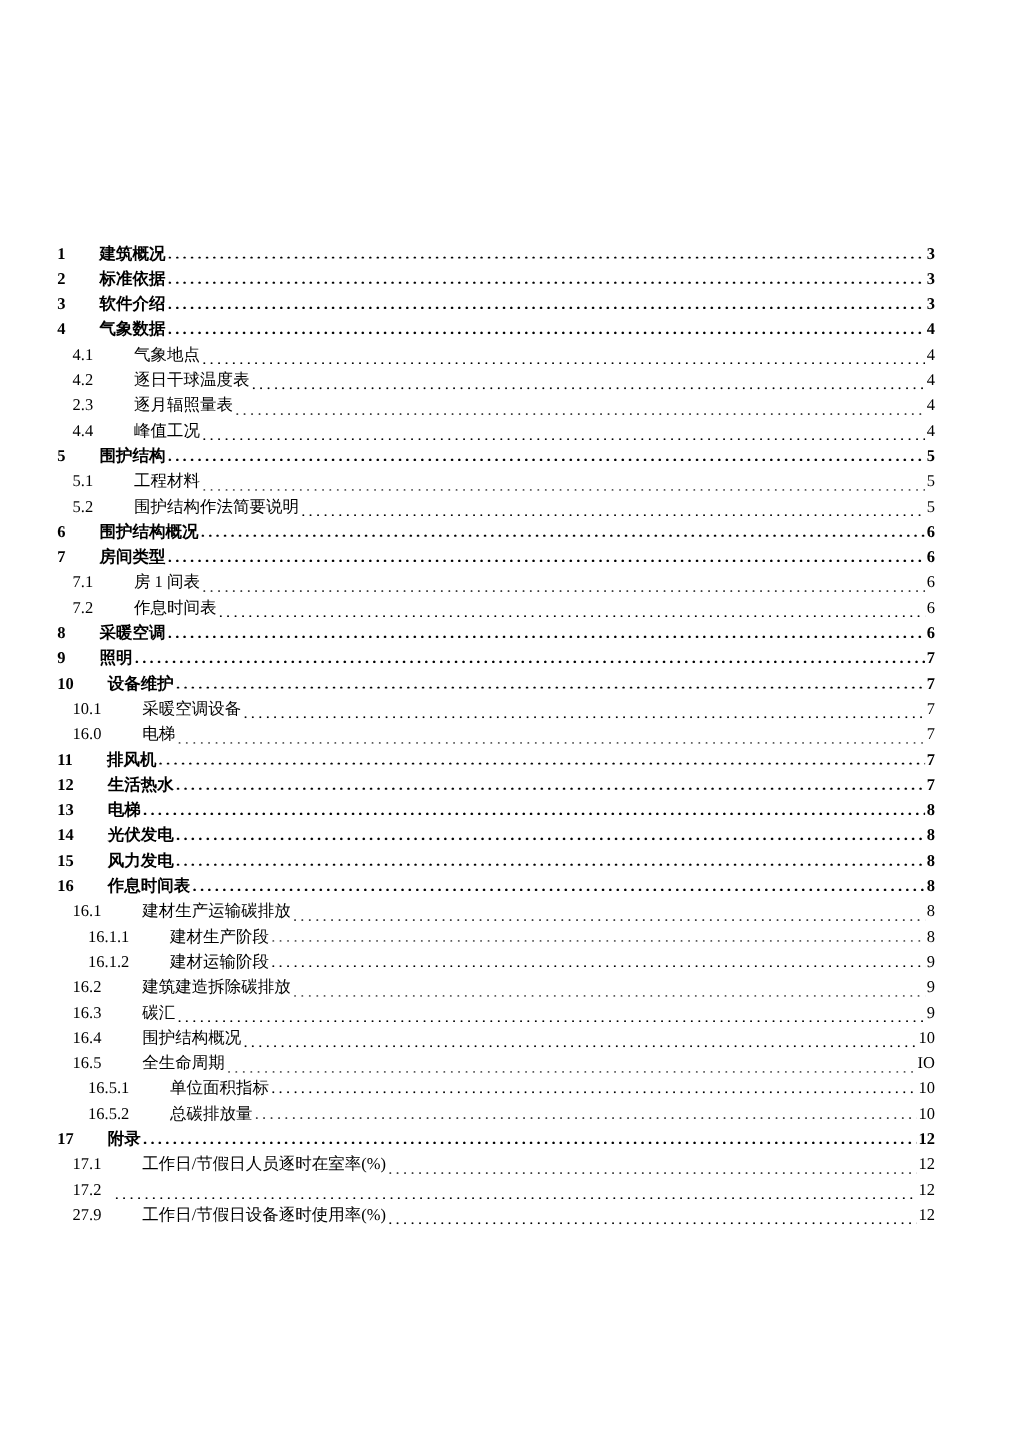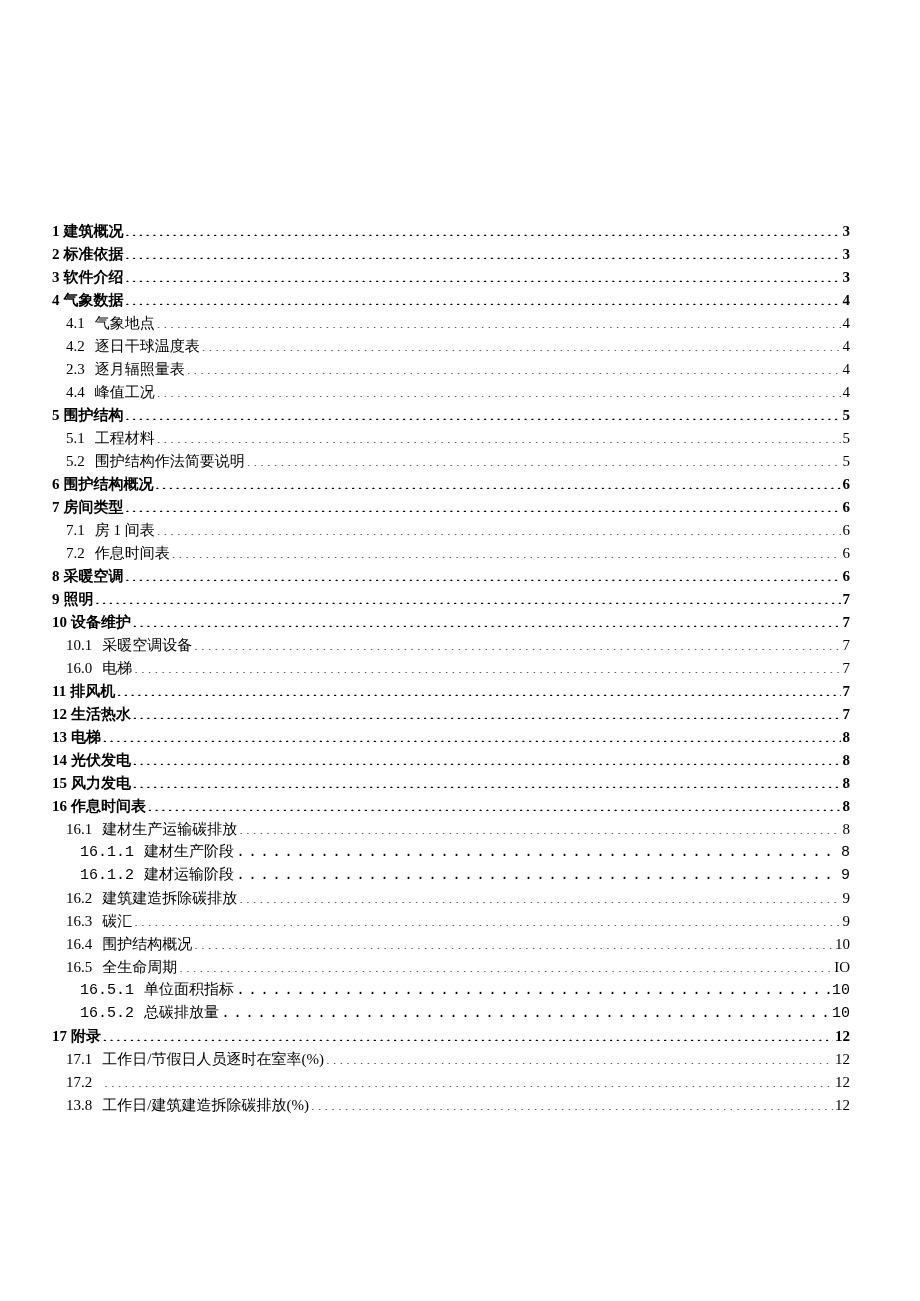--- a/index.html
+++ b/index.html
@@ -17,28 +17,29 @@
     padding: 220px 70px 80px 52px;
   }
   .toc-line {
     display: flex;
     align-items: baseline;
     font-size: 15px;
     line-height: 23px;
     white-space: nowrap;
   }
   .toc-l1 { font-weight: bold; padding-left: 0; }
-  .toc-l2 { padding-left: 14px; }
-  .toc-l3 { padding-left: 28px; font-family: Liberation Mono, monospace; }
+  .toc-l2 { padding-left: 14px; align-items: center; }
+  .toc-l3 { padding-left: 28px; }
   .toc-num {
     margin-right: 4px;
   }
   .toc-l2 .toc-num, .toc-l3 .toc-num { margin-right: 10px; }
   .toc-title {
     flex: 0 0 auto;
+    margin-left: 27px;
   }
   .toc-l2 .toc-title, .toc-l3 .toc-title, .toc-l2 .toc-page, .toc-l3 .toc-page, .toc-l2 .toc-num, .toc-l3 .toc-num {
     font-weight: normal;
   }
   .dots {
     flex: 1 1 auto;
     overflow: hidden;
     position: relative;
     height: 1em;
     margin: 0 2px;
@@ -286,19 +287,19 @@
         <span class="toc-title">工作日/节假日人员逐时在室率(%)</span>
         <span class="dots"></span>
         <span class="toc-page">12</span>
       </div>
       <div class="toc-line toc-l2">
         <span class="toc-num">17.2</span>
         <span class="dots"></span>
         <span class="toc-page">12</span>
       </div>
       <div class="toc-line toc-l2">
-        <span class="toc-num">13.8</span>
-        <span class="toc-title">工作日/建筑建造拆除碳排放(%)</span>
+        <span class="toc-num">27.9</span>
+        <span class="toc-title">工作日/节假日设备逐时使用率(%)</span>
         <span class="dots"></span>
         <span class="toc-page">12</span>
       </div>
     </div>
 </div>
 
 </body></html>

